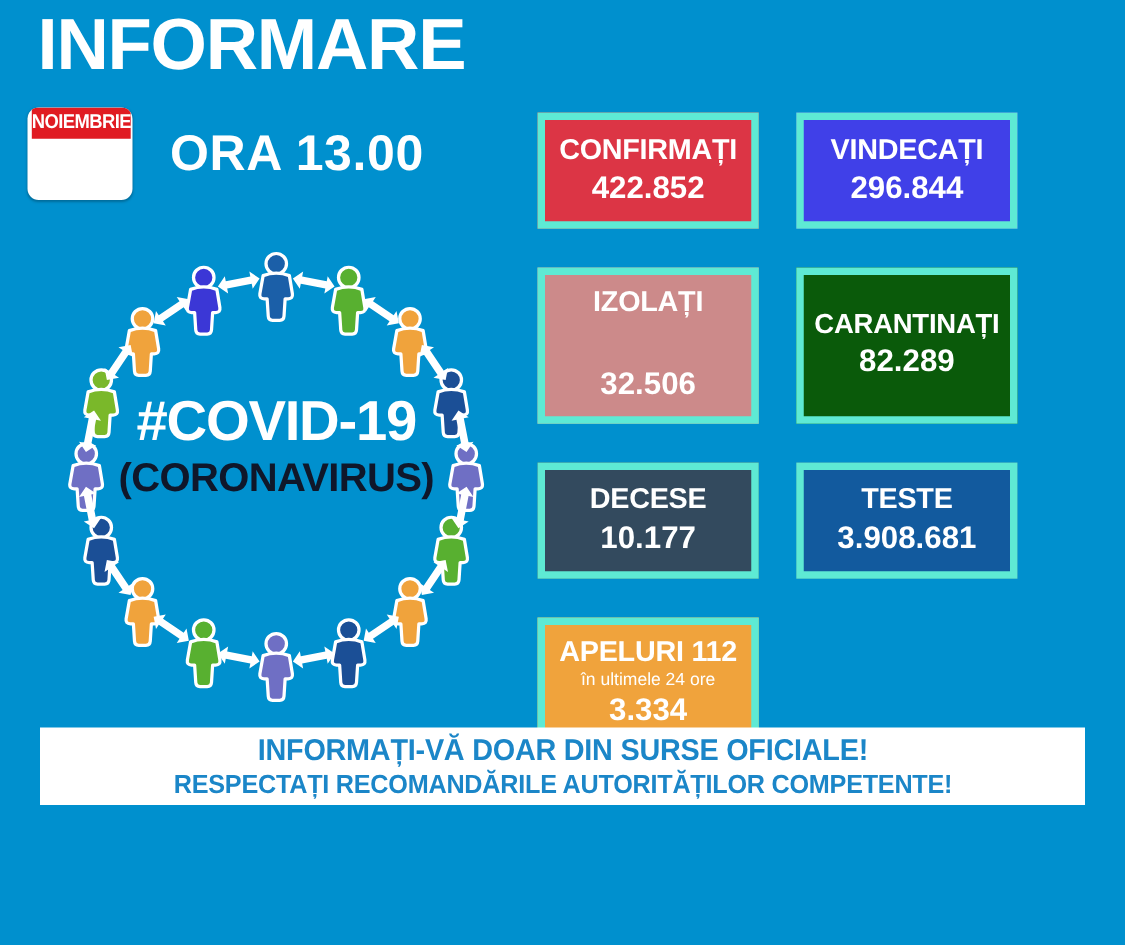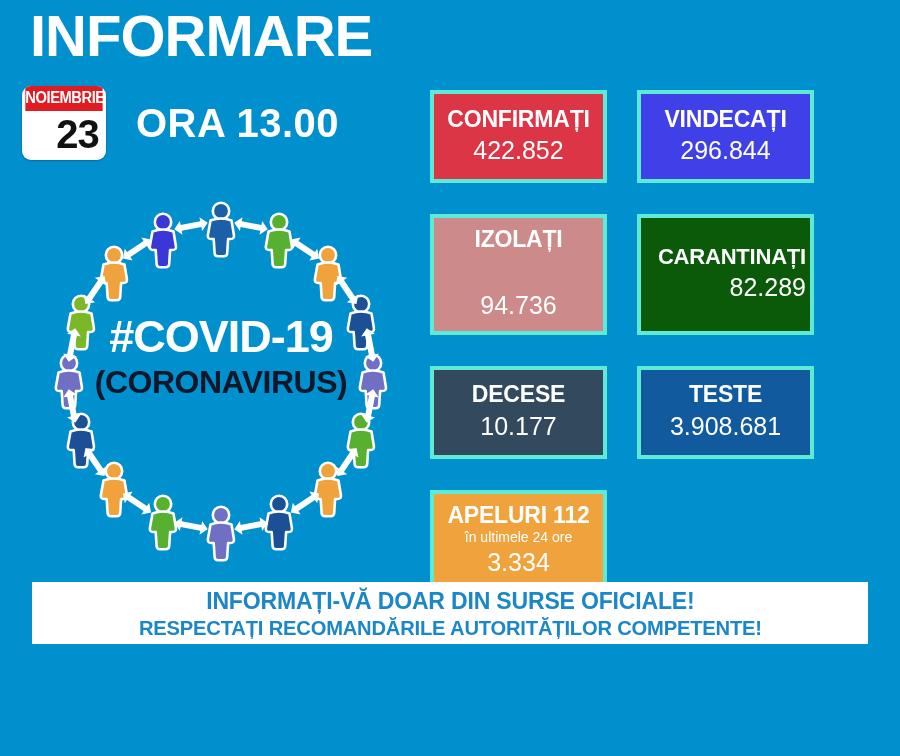--- a/index.html
+++ b/index.html
@@ -36,21 +36,21 @@
   }
 
   #calendar-icon {
     width: 84px;
     height: 74px;
     background: #ffffff;
     border-radius: 9px;
     box-shadow: 0 1px 2px rgba(0,0,0,.25);
     overflow: hidden;
     display: flex;
-    flex-direction: column;
+    flex-direction: row;
     flex: none;
   }
   #calendar-month {
     background: #e01b22;
     color: #ffffff;
     font-size: 16px;
     font-weight: bold;
     text-align: center;
     letter-spacing: -0.5px;
     line-height: 24px;
@@ -119,21 +119,21 @@
     top: 90px;
     width: 440px;
   }
   .stat-row {
     display: flex;
     gap: 30px;
     margin-bottom: 31px;
   }
   .stat-card {
     width: 177px;
-    border: 4px solid #5eead4;
+    border: 6px solid #5eead4;
     box-sizing: border-box;
     padding: 9px 4px 11px 4px;
     text-align: center;
     color: #ffffff;
     min-height: 93px;
     display: flex;
     flex-direction: column;
     justify-content: center;
     gap: 5px;
   }
@@ -144,21 +144,21 @@
     line-height: 1.1;
   }
   .stat-sublabel {
     font-size: 14px;
     font-weight: normal;
     line-height: 1;
     margin-top: -3px;
   }
   .stat-value {
     font-size: 25px;
-    font-weight: normal;
+    font-weight: bold;
     line-height: 1.1;
   }
   .stat-card.narrow-label .stat-label { font-size: 22px; }
   .spacer-card { width: 177px; }
 
   
   #info-banner {
     position: absolute;
     left: 32px;
     top: 582px;
@@ -355,23 +355,23 @@
     </div>
     <div class="stat-card" style="background: rgb(64, 64, 232);">
       <div class="stat-label">VINDECAȚI</div>
       <div class="stat-value">296.844</div>
     </div>
   </div>
 
   <div class="stat-row">
     <div class="stat-card" style="background: rgb(204, 138, 138); gap: 40px;">
       <div class="stat-label">IZOLAȚI</div>
-      <div class="stat-value">94.736</div>
-    </div>
-    <div class="stat-card narrow-label" style="background: rgb(10, 90, 10); align-items: flex-end;">
+      <div class="stat-value">32.506</div>
+    </div>
+    <div class="stat-card narrow-label" style="background: rgb(10, 90, 10);">
       <div class="stat-label">CARANTINAȚI</div>
       <div class="stat-value">82.289</div>
     </div>
   </div>
 
   <div class="stat-row">
     <div class="stat-card" style="background: rgb(51, 74, 94);">
       <div class="stat-label">DECESE</div>
       <div class="stat-value">10.177</div>
     </div>

